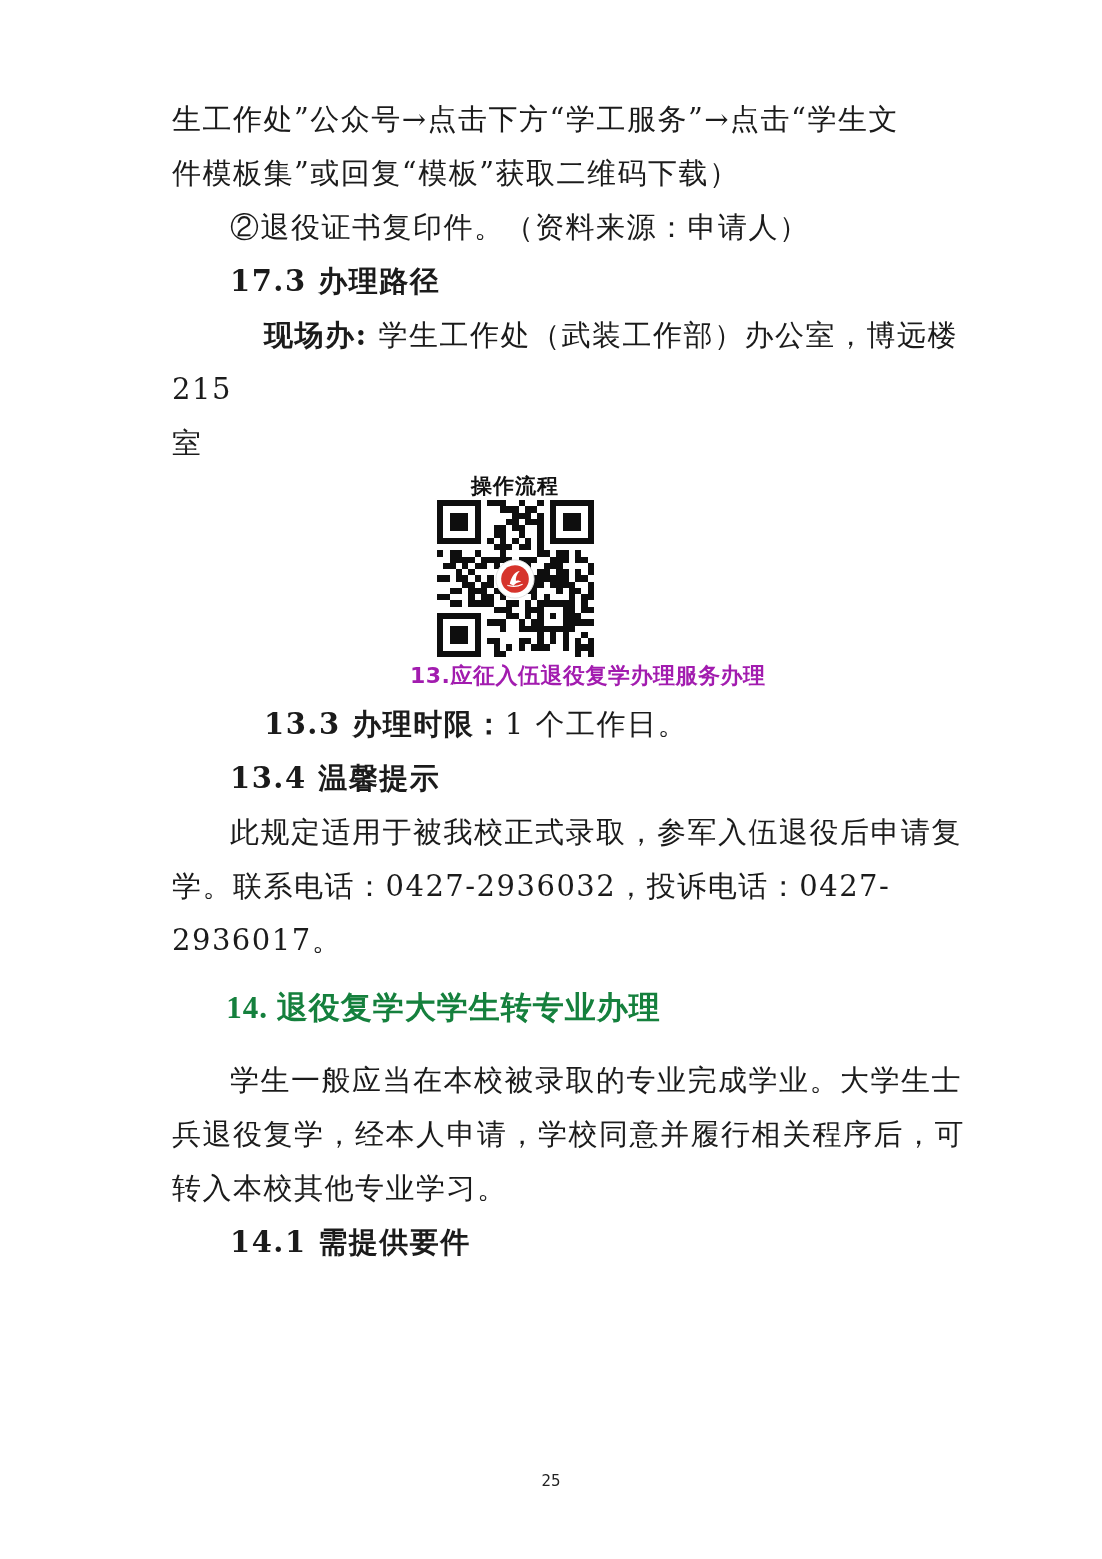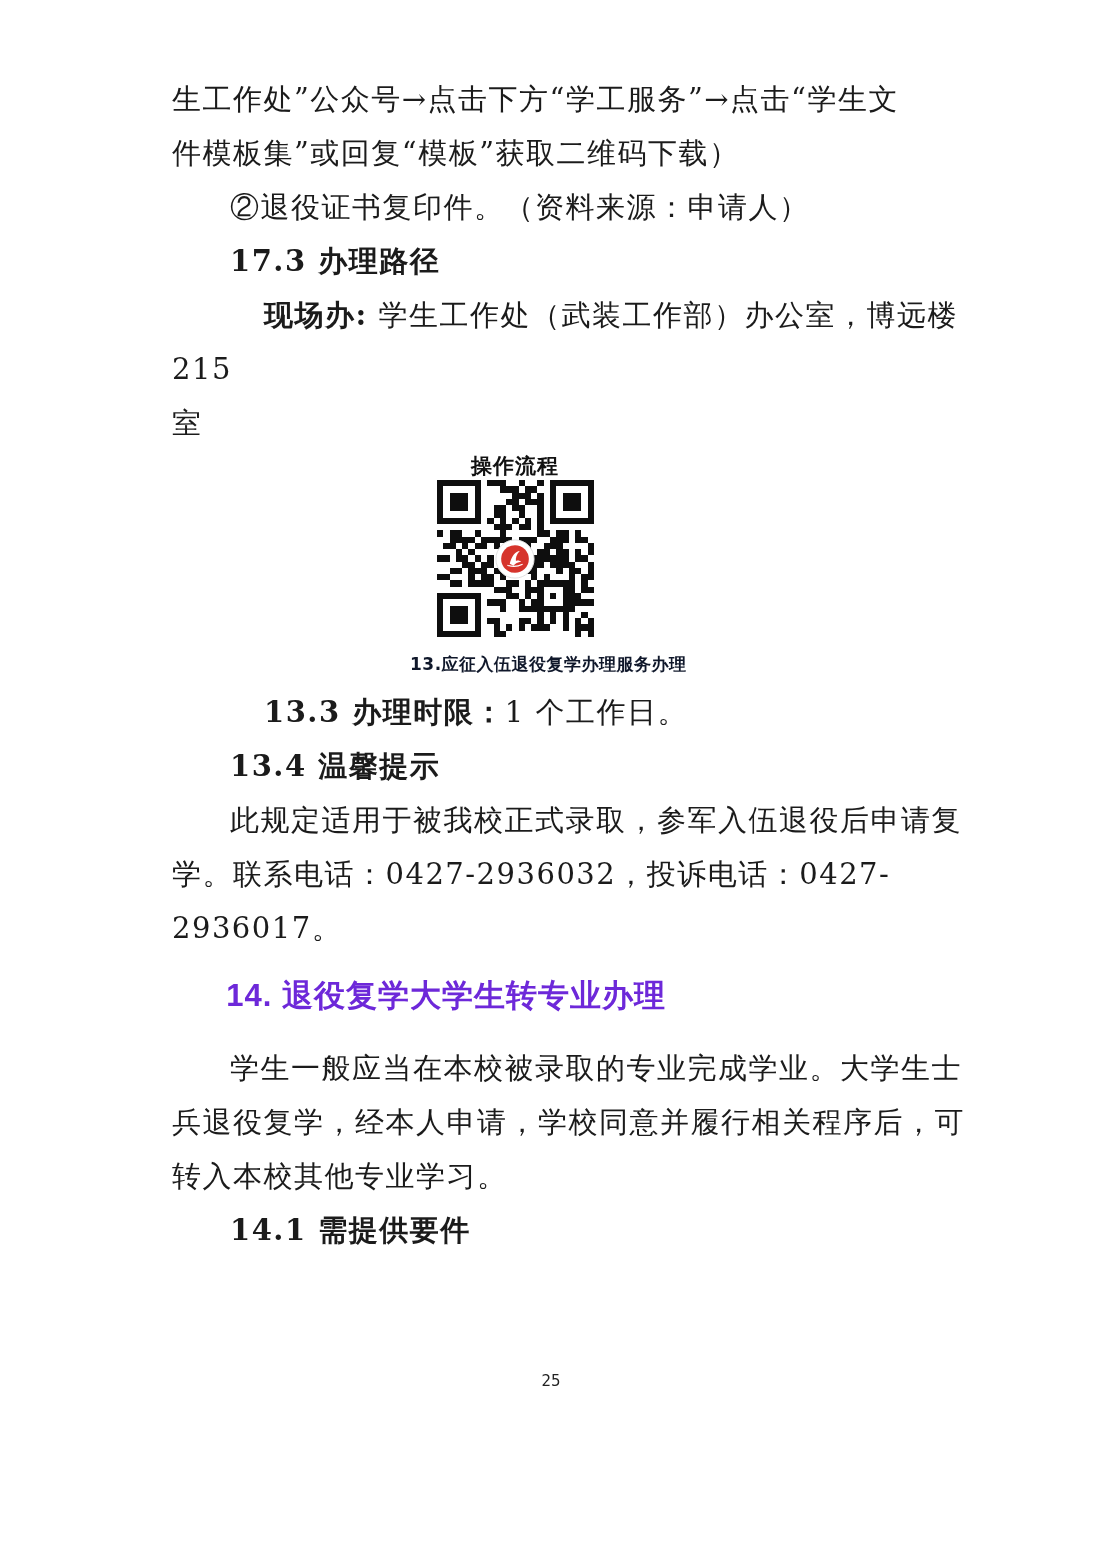--- a/index.html
+++ b/index.html
@@ -6,44 +6,44 @@
   .page{
     position:relative;
     width:1102px;height:1559px;
     margin:0 auto;
     background:#ffffff;
     font-family:"DejaVu Serif","Liberation Serif",serif;
     color:#1b1b1b;
     overflow:hidden;
   }
   .content{
-    padding:72px 130px 0 172px;
+    padding:92px 130px 0 172px;
   }
   p.body{
     margin:0;
     font-size:29px;
     line-height:54px;
     letter-spacing:1.5px;
     white-space:pre-line;
     text-align:left;
   }
   .indent{text-indent:2em;}
   .kai{
     font-weight:bold;
     font-family:"DejaVu Serif","Liberation Serif",serif;
     margin-left:34px;
   }
   .lead{font-weight:bold;}
   h2.heading14{
     margin:18px 0 22px 0;
-    font-family:Liberation Sans, sans-serif;
+    font-family:Liberation Serif, serif;
     font-weight:bold;
     font-size:31px;
     line-height:46px;
-    color:#6d28d9;
+    color:#15803d;
     text-indent:1.75em;
     letter-spacing:1px;
   }
   figure.qr-figure{
     margin:6px 0 10px 238px;
     width:210px;
     text-align:center;
   }
   .qr-label{
     font-family:"DejaVu Sans","Liberation Sans",sans-serif;
@@ -62,30 +62,30 @@
   .qr-wrap svg.qr{display:block;width:157px;height:157px;shape-rendering:crispEdges;}
   .qr-logo{
     position:absolute;
     left:50%;top:50%;
     width:42px;height:42px;
     transform:translate(-50%,-50%);
   }
   .qr-caption{
     font-family:"DejaVu Sans","Liberation Sans",sans-serif;
     font-weight:bold;
-    font-size:17px;
+    font-size:22px;
     line-height:22px;
-    margin-top:16px;
-    color:#0f172a;
+    margin-top:8px;
+    color:#a21caf;
     white-space:nowrap;
     letter-spacing:0.5px;
   }
   .page-number{
     position:absolute;
-    top:1372px;
+    top:1472px;
     left:0;right:0;
     text-align:center;
     font-family:"DejaVu Sans","Liberation Sans",sans-serif;
     font-size:15px;
     color:#222;
   }
 </style>
 </head>
 <body>
 

